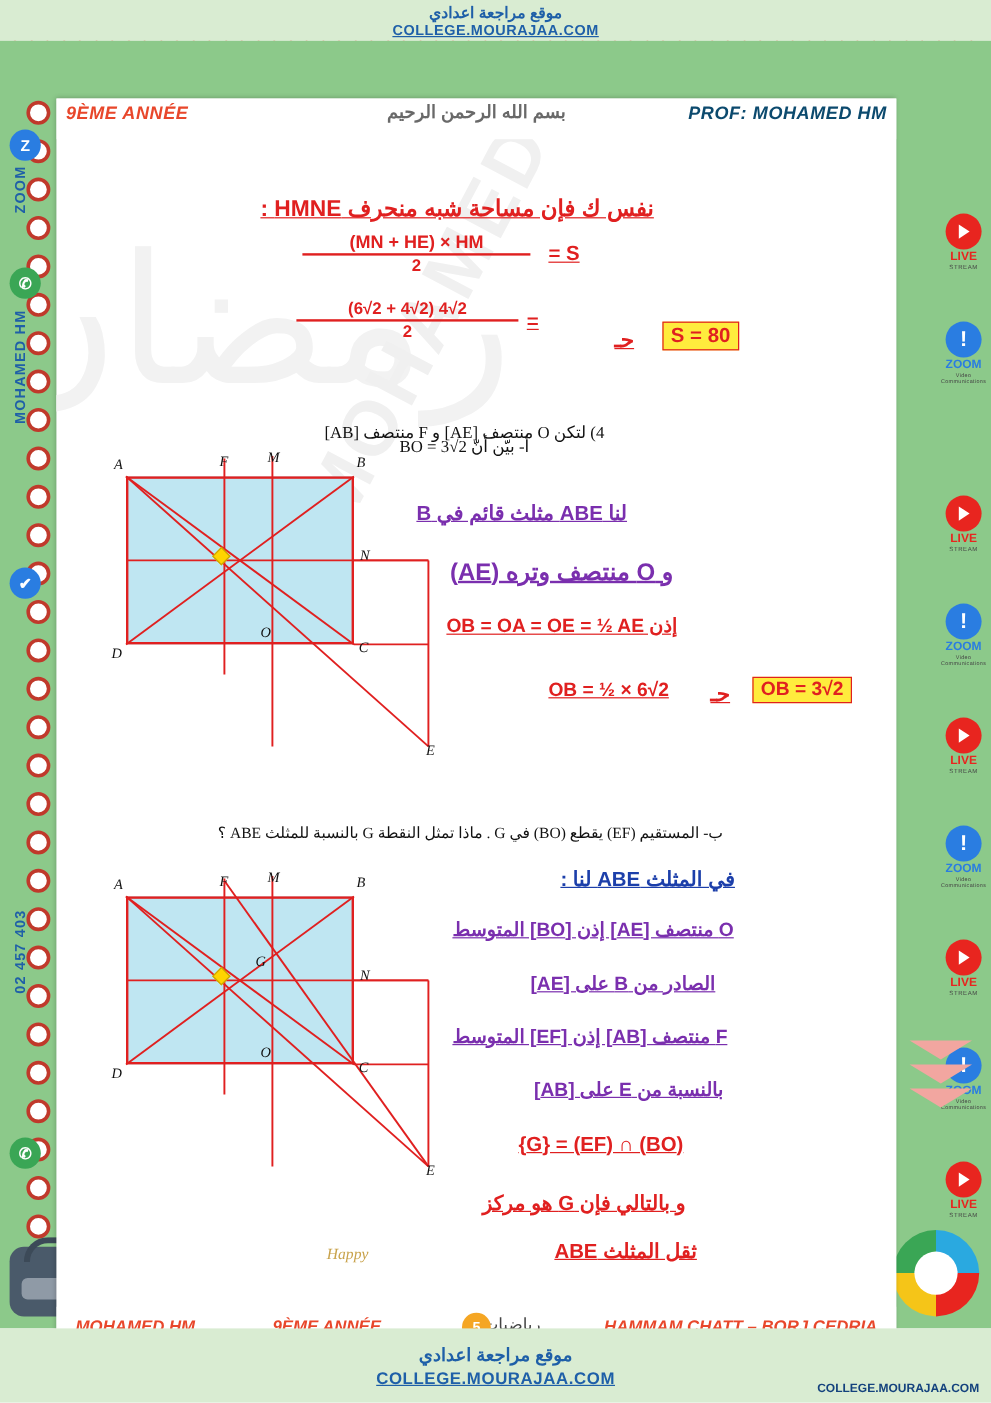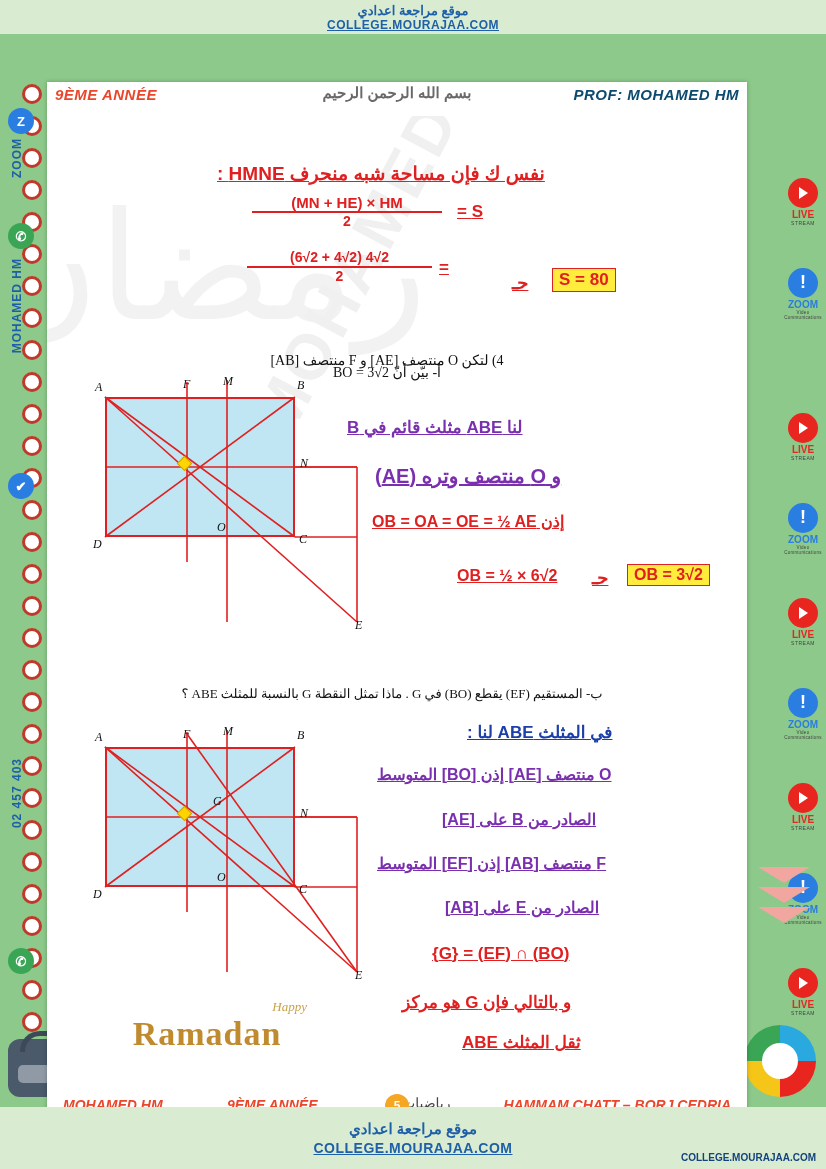--- a/index.html
+++ b/index.html
@@ -450,28 +450,27 @@
       <div class="lbl" style="left:130px;top:148px;">O</div>
       <div class="lbl" style="left:212px;top:160px;">C</div>
       <div class="lbl" style="left:6px;top:165px;">D</div>
       <div class="lbl" style="left:268px;top:246px;">E</div>
     </div>
 
     <div class="hw blue b" style="left:420px;top:640px;font-size:17px;">في المثلث ABE لنا :</div>
     <div class="hw purple b" style="left:330px;top:683px;font-size:16px;">O منتصف [AE] إذن [BO] المتوسط</div>
     <div class="hw purple b" style="left:395px;top:728px;font-size:16px;">الصادر من B على [AE]</div>
     <div class="hw purple b" style="left:330px;top:772px;font-size:16px;">F منتصف [AB] إذن [EF] المتوسط</div>
-    <div class="hw purple b" style="left:398px;top:816px;font-size:16px;">الصادر من E على [AB]</div>
+    <div class="hw purple b" style="left:398px;top:816px;font-size:16px;">بالنسبة من E على [AB]</div>
     <div class="hw red b" style="left:385px;top:862px;font-size:17px;">(BO) ∩ (EF) = {G}</div>
     <div class="hw red b" style="left:355px;top:910px;font-size:17px;">و بالتالي فإن G هو مركز</div>
     <div class="hw red b" style="left:415px;top:950px;font-size:17px;">ثقل المثلث ABE</div>
 
     <div class="ramadan">
       <div class="h">Happy</div>
-      <div class="r">Ramadan</div>
     </div>
 
     <div class="foot">
       <div class="f1">MOHAMED HM</div>
       <div class="f2">9ÈME ANNÉE</div>
       <div class="ar">رياضيات</div>
       <div class="pg">5</div>
       <div class="f3">HAMMAM CHATT – BORJ CEDRIA</div>
     </div>
   </div>

